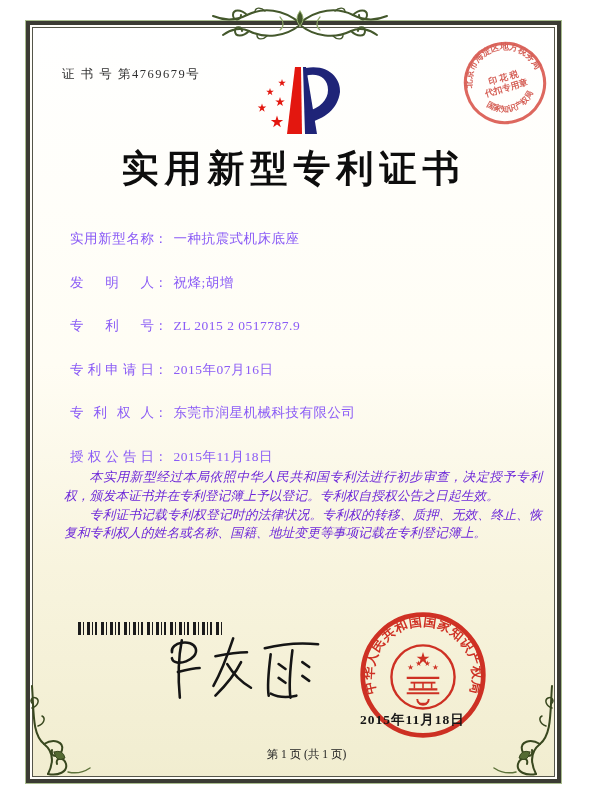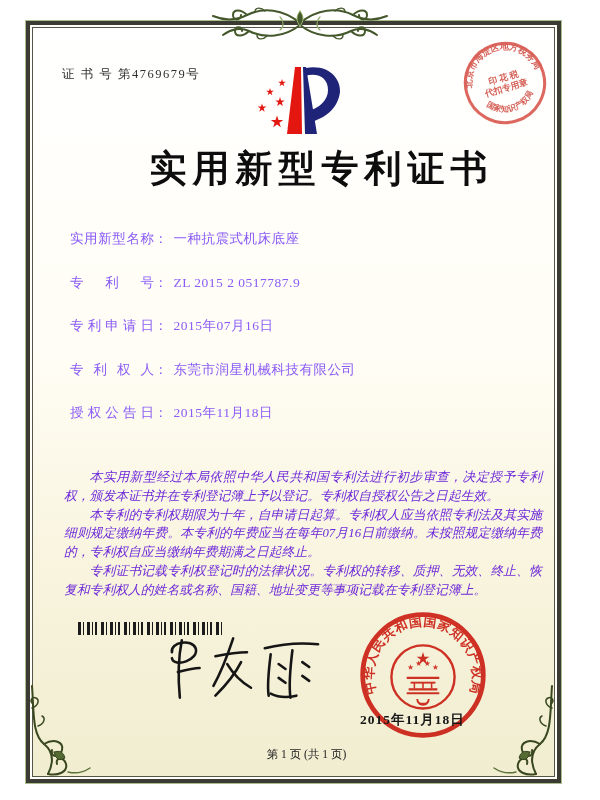--- a/index.html
+++ b/index.html
@@ -12,21 +12,21 @@
   .frame{
     left:26px;top:21px;width:527px;height:754px;
     border:4px solid #3b3b33;
     box-shadow:0 0 0 1px #a9bd8e, inset 0 0 0 2px #fffef9, inset 0 0 0 3px #55554a;
     background:linear-gradient(180deg,#ffffff 0%,#fffdf4 45%,#f8f4de 72%,#f1edd0 100%);
   }
   
   .cert-no{left:62px;top:66px;font-size:12.5px;letter-spacing:1.5px;color:#2e2e2e;}
   .logo{left:248px;top:56px;width:104px;height:88px;}
   .title{left:30px;top:144px;width:527px;text-align:center;font-size:37px;font-weight:bold;
-         letter-spacing:6px;color:#0d0d0d;padding-left:28px;}
+         letter-spacing:6px;color:#0d0d0d;}
   .tax-stamp{left:461px;top:39px;width:88px;height:88px;transform:rotate(-16deg);
              mix-blend-mode:multiply;opacity:.88;}
   
   .fields{left:70px;top:230px;width:472px;}
   .field-row{height:43.5px;font-size:13.5px;color:#8b5cf6;white-space:nowrap;}
   .f-label{display:inline-block;width:84px;text-align:justify;text-align-last:justify;vertical-align:top;}
   .f-colon{display:inline-block;margin-right:6px;}
   .f-value{letter-spacing:.5px;}
   
   .paras{left:64px;top:468px;width:478px;font-size:12.8px;line-height:18.8px;color:#6d28d9;
@@ -134,36 +134,38 @@
     </text>
   </svg>
 
   <div class="abs title">实用新型专利证书</div>
 
   <div class="abs fields">
     <div class="field-row">
       <span class="f-label">实用新型名称</span><span class="f-colon">：</span><span class="f-value">一种抗震式机床底座</span>
     </div>
     <div class="field-row">
+      <span class="f-label">发明人</span><span class="f-colon">：</span><span class="f-value">祝烽;胡增</span>
+    </div>
+    <div class="field-row">
       <span class="f-label">专利号</span><span class="f-colon">：</span><span class="f-value">ZL 2015 2 0517787.9</span>
     </div>
     <div class="field-row">
       <span class="f-label">专利申请日</span><span class="f-colon">：</span><span class="f-value">2015年07月16日</span>
     </div>
     <div class="field-row">
       <span class="f-label">专利权人</span><span class="f-colon">：</span><span class="f-value">东莞市润星机械科技有限公司</span>
     </div>
     <div class="field-row">
       <span class="f-label">授权公告日</span><span class="f-colon">：</span><span class="f-value">2015年11月18日</span>
     </div>
   </div>
 
   <div class="abs paras">
     <p>本实用新型经过本局依照中华人民共和国专利法进行初步审查，决定授予专利权，颁发本证书并在专利登记簿上予以登记。专利权自授权公告之日起生效。</p>
-    <p>本专利的专利权期限为十年，自申请日起算。专利权人应当依照专利法及其实施细则规定缴纳年费。本专利的年费应当在每年07月16日前缴纳。未按照规定缴纳年费的，专利权自应当缴纳年费期满之日起终止。</p>
     <p>专利证书记载专利权登记时的法律状况。专利权的转移、质押、无效、终止、恢复和专利权人的姓名或名称、国籍、地址变更等事项记载在专利登记簿上。</p>
   </div>
 
   <div class="abs barcode"></div>
 
 
   <svg class="abs signature" viewBox="0 0 160 70">
     <g fill="none" stroke="#151515" stroke-width="2.6" stroke-linecap="round">
       <path d="M14,6 C10,26 10,44 12,64"></path>
       <path d="M4,18 C2,8 24,4 28,14 C32,26 6,34 4,24"></path>

